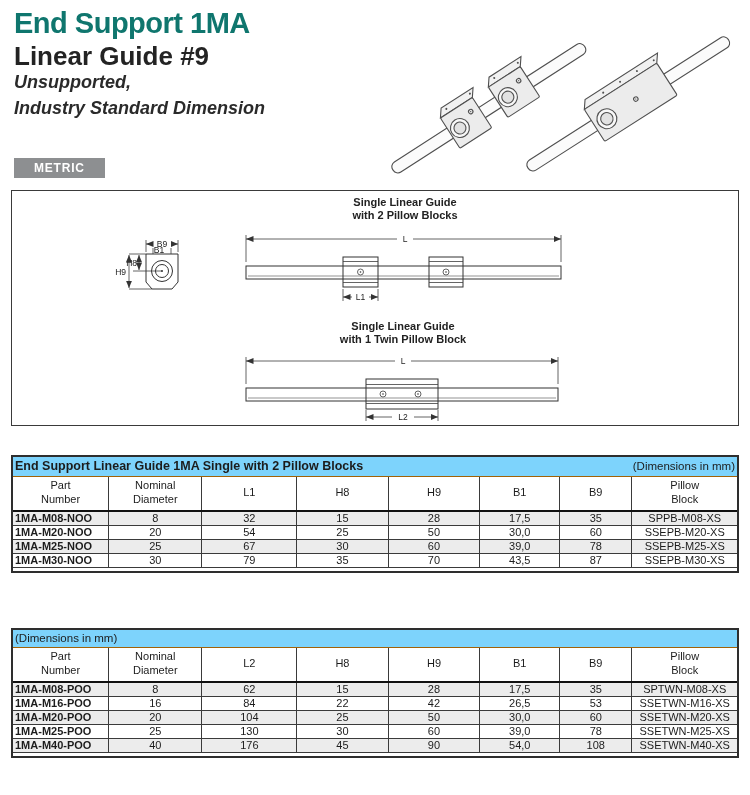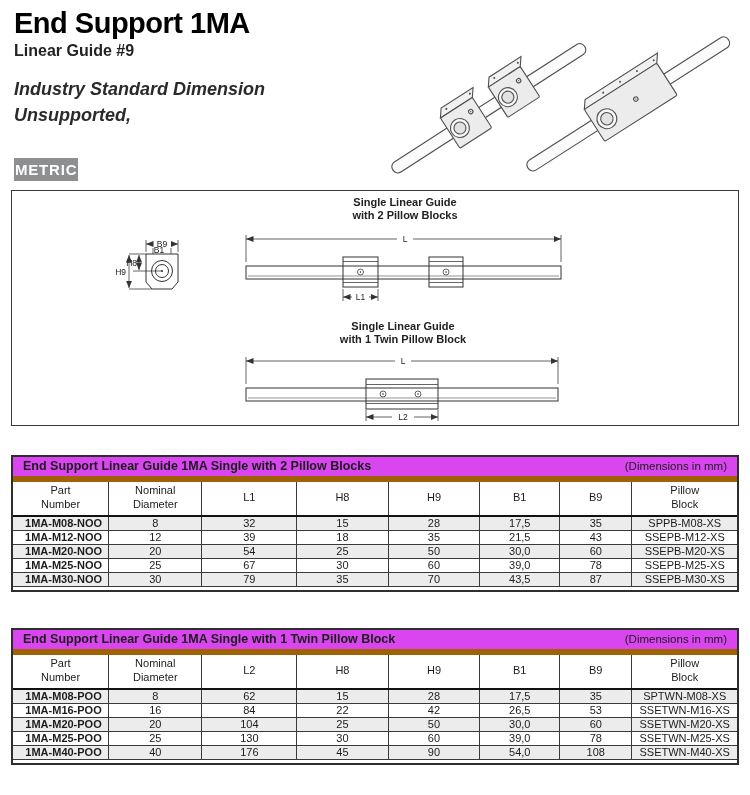--- a/index.html
+++ b/index.html
@@ -1,65 +1,65 @@
 <!DOCTYPE html>
 <html><head>
 <meta charset="utf-8">
 <style>
   html,body{margin:0;padding:0}
   body{width:750px;height:795px;position:relative;background:#ffffff;
        font-family:"Liberation Sans",sans-serif;color:#1c1c1c;overflow:hidden}
 
   
   .titles{position:absolute;left:14px;top:8px}
-  .t-main{font-size:29px;font-weight:bold;color:#000000;letter-spacing:-0.5px;margin:0;line-height:1.1}
-  .t-sub{font-size:16px;font-weight:bold;color:#232323;margin:2px 0 18px;line-height:1.1}
+  .t-main{font-size:29px;font-weight:bold;color:#0f766e;letter-spacing:-0.5px;margin:0;line-height:1.1}
+  .t-sub{font-size:26px;font-weight:bold;color:#232323;margin:2px 0 0;line-height:1.1}
   .t-tag{font-size:18px;font-weight:bold;font-style:italic;color:#2a2a2a;line-height:1.4}
   .badge{position:absolute;left:14px;top:158px;background:#8d8f91;color:#fff;
-         font-weight:bold;font-size:15px;letter-spacing:0.8px;padding:3px 1px}
+         font-weight:bold;font-size:12px;letter-spacing:0.8px;padding:3px 20px}
   .hero{position:absolute;top:4px;right:0;width:372px;height:180px}
 
   
   .dbox{position:absolute;left:11px;top:190px;width:728px;height:236px;
         border:1.5px solid #3a3a3a;box-sizing:border-box;background:#fff}
   .dbox svg{display:block}
   .dtitle{font-size:11px;font-weight:bold;fill:#222;stroke:none}
   .dlab{font-size:8.5px;fill:#222;stroke:none}
   .dline{stroke:#333;stroke-width:1;fill:none}
   .dthin{stroke:#3d3d3d;stroke-width:0.8;fill:none}
 
   
   .tblwrap{position:absolute;left:11px;width:728px;border:2px solid #2e2e2e;
            box-sizing:border-box;background:#fff;padding-bottom:3px}
   .tbl1{top:455px}
   .tbl2{top:628px}
-  .tbar{display:flex;justify-content:space-between;align-items:center;background:#d946ef;
-        border-bottom:6px solid #a16207;padding:2px 10px 3px}
+  .tbar{display:flex;justify-content:space-between;align-items:center;background:#7dd3fc;
+        border-bottom:1px solid #a16207;padding:2px 2px 3px}
   .tbar .tt{font-size:12.5px;font-weight:bold}
   .tbar .tn{font-size:11.5px}
   table{width:100%;border-collapse:collapse;table-layout:fixed}
   th{font-weight:normal;font-size:11px;line-height:1.25;padding:2px 0 3px;
      border:1px solid #3a3a3a;border-top:none;border-bottom:2px solid #111;background:#fff}
   td{font-size:11px;text-align:center;border:1px solid #3a3a3a;height:13px;line-height:13px;
      padding:0 2px;white-space:nowrap;overflow:hidden}
-  td:first-child{font-weight:bold;text-align:center;padding-left:8px}
+  td:first-child{font-weight:bold;text-align:left;padding-left:2px}
   th:first-child,td:first-child{border-left:none}
   th:last-child,td:last-child{border-right:none}
   tbody tr:nth-child(odd){background:#ececec}
   col.c1{width:13.2%}col.c2{width:12.9%}col.c3{width:13.1%}col.c4{width:12.6%}
   col.c5{width:12.7%}col.c6{width:11.0%}col.c7{width:10.0%}col.c8{width:14.5%}
 </style>
 </head>
 <body>
 
 <div class="titles">
   <div class="t-main">End Support 1MA</div>
   <div class="t-sub">Linear Guide #9</div>
+  <div class="t-tag">Unsupported,</div>
   <div class="t-tag">Industry Standard Dimension</div>
-  <div class="t-tag">Unsupported,</div>
 </div>
 <span class="badge">METRIC</span>
 
 <svg class="hero" viewBox="0 0 372 180">
   <g transform="translate(15,166) rotate(-32.8)" stroke="#4f4f4f" stroke-width="1.1" fill="#fbfbfb">
     <rect x="0" y="-6" width="228" height="12" rx="5.5"></rect>
     <g>
       <polygon points="68,-18 106,-18 112,-26 74,-26" fill="#f1f1f1"></polygon>
       <rect x="68" y="-18" width="38" height="36" rx="1.5" fill="#ececec"></rect>
       <circle cx="79" cy="1" r="9.5" fill="#f8f8f8"></circle>
@@ -213,30 +213,20 @@
           <td>1MA-M08-NOO</td>
           <td>8</td>
           <td>32</td>
           <td>15</td>
           <td>28</td>
           <td>17,5</td>
           <td>35</td>
           <td>SPPB-M08-XS</td>
         </tr>
         <tr>
-          <td>1MA-M12-NOO</td>
-          <td>12</td>
-          <td>39</td>
-          <td>18</td>
-          <td>35</td>
-          <td>21,5</td>
-          <td>43</td>
-          <td>SSEPB-M12-XS</td>
-        </tr>
-        <tr>
           <td>1MA-M20-NOO</td>
           <td>20</td>
           <td>54</td>
           <td>25</td>
           <td>50</td>
           <td>30,0</td>
           <td>60</td>
           <td>SSEPB-M20-XS</td>
         </tr>
         <tr>
@@ -258,21 +248,20 @@
           <td>43,5</td>
           <td>87</td>
           <td>SSEPB-M30-XS</td>
         </tr>
       </tbody>
   </table>
 </section>
 
 <section class="tblwrap tbl2">
   <div class="tbar">
-    <span class="tt">End Support Linear Guide 1MA Single with 1 Twin Pillow Block</span>
     <span class="tn">(Dimensions in mm)</span>
   </div>
   <table>
     <colgroup>
         <col class="c1">
         <col class="c2">
         <col class="c3">
         <col class="c4">
         <col class="c5">
         <col class="c6">

